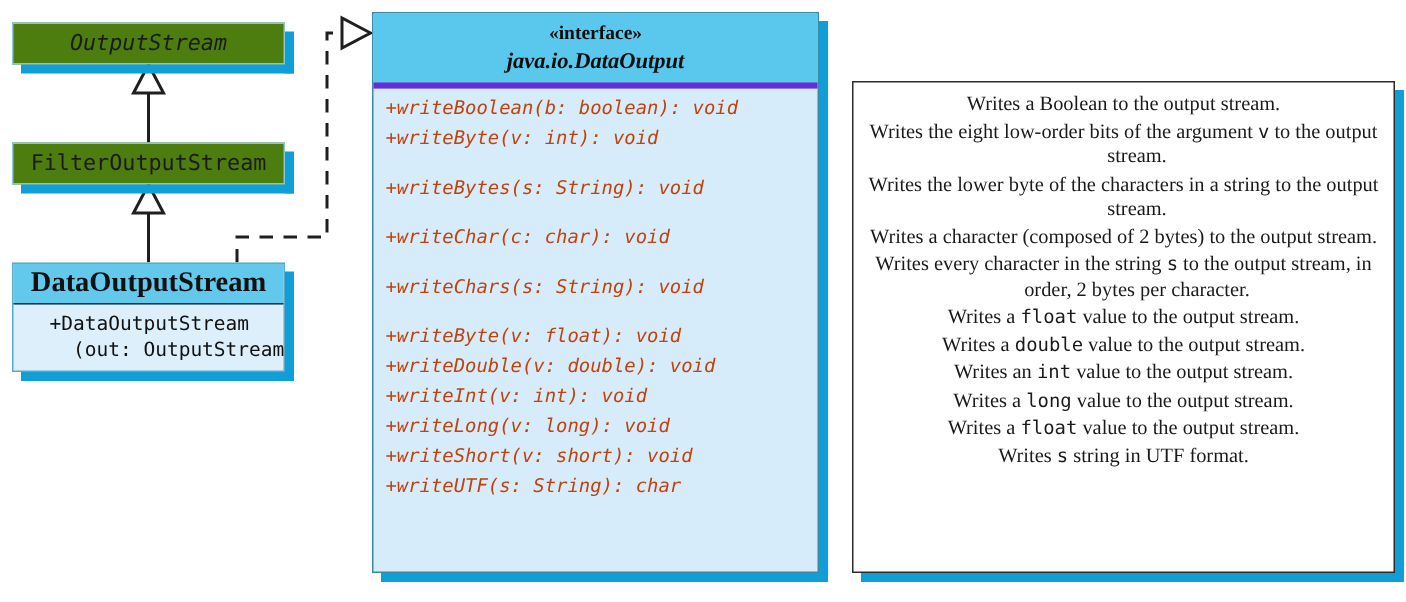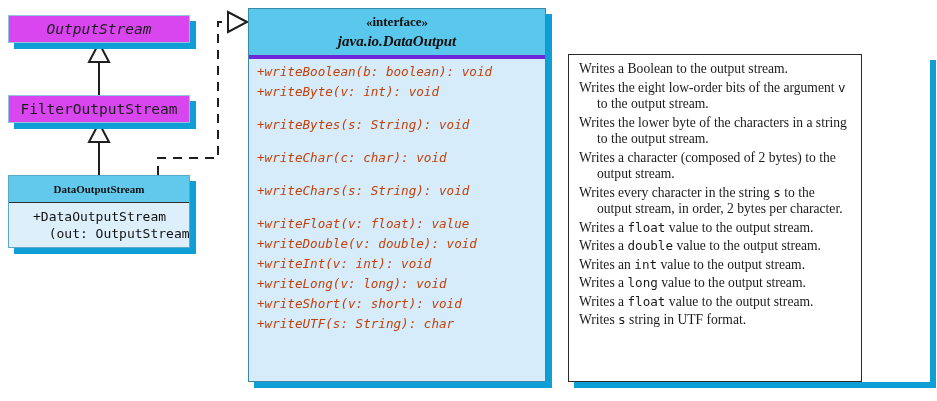--- a/index.html
+++ b/index.html
@@ -27,21 +27,21 @@
     position: absolute;
     background: #0f9fd6;
   }
   .shadow-right {
     position: absolute;
     background: #0f9fd6;
   }
 
   
   .cls-simple {
-    background: #d946ef;
+    background: #4d7c0f;
     border: 1px solid #8cc3dd;
   }
   .cls-simple .cls-name {
     font-family: "DejaVu Sans Mono", monospace;
     font-style: italic;
     font-size: 14.5px;
     color: #1c1c1c;
     text-align: center;
     line-height: 26px;
     white-space: nowrap;
@@ -56,21 +56,21 @@
     border: 1px solid #5aa9c9;
   }
   #dos-header {
     position: absolute;
     left: 0; top: 0; right: 0;
     height: 26px;
     background: #63c9ec;
     border-bottom: 1px solid #2f2f2f;
     font-family: "Liberation Serif", serif;
     font-weight: bold;
-    font-size: 11px;
+    font-size: 19px;
     color: #111111;
     text-align: center;
     line-height: 26px;
     white-space: nowrap;
   }
   #dos-body {
     position: absolute;
     left: 0; top: 27px; right: 0; bottom: 0;
     padding: 5px 6px 0 24px;
     font-family: "DejaVu Sans Mono", monospace;
@@ -200,32 +200,32 @@
   <div id="iface-header">
     <div id="iface-stereotype">«interface»</div>
     <div id="iface-title">java.io.DataOutput</div>
   </div>
   <div id="iface-methods">
       <div class="m-row">+writeBoolean(b: boolean): void</div>
       <div class="m-row">+writeByte(v: int): void</div>
       <div class="m-row gap">+writeBytes(s: String): void</div>
       <div class="m-row gap">+writeChar(c: char): void</div>
       <div class="m-row gap">+writeChars(s: String): void</div>
-      <div class="m-row gap">+writeFloat(v: float): value</div>
+      <div class="m-row gap">+writeByte(v: float): void</div>
       <div class="m-row">+writeDouble(v: double): void</div>
       <div class="m-row">+writeInt(v: int): void</div>
       <div class="m-row">+writeLong(v: long): void</div>
       <div class="m-row">+writeShort(v: short): void</div>
       <div class="m-row">+writeUTF(s: String): char</div>
     </div>
 </div>
 <div class="shadow-bottom" style="left:254px; top:382px; width:298px; height:6px;"></div>
 <div class="shadow-right" style="left:546px; top:14px; width:6px; height:374px;"></div>
 
-<div id="desc-panel" style="left:568px; top:54px; width:294px; height:328px;">
+<div id="desc-panel" style="left:568px; top:54px; width:362px; height:328px;text-align:center;">
     <div class="d-row"><span class=" first">Writes a Boolean to the output stream.</span></div>
     <div class="d-row"><span class=" first">Writes the eight low-order bits of the argument </span><span class="mono">v</span><span> to the output stream.</span></div>
     <div class="d-row"><span class=" first">Writes the lower byte of the characters in a string to the output stream.</span></div>
     <div class="d-row"><span class=" first">Writes a character (composed of 2 bytes) to the output stream.</span></div>
     <div class="d-row"><span class=" first">Writes every character in the string </span><span class="mono">s</span><span> to the output stream, in order, 2 bytes per character.</span></div>
     <div class="d-row"><span class=" first">Writes a </span><span class="mono">float</span><span> value to the output stream.</span></div>
     <div class="d-row"><span class=" first">Writes a </span><span class="mono">double</span><span> value to the output stream.</span></div>
     <div class="d-row"><span class=" first">Writes an </span><span class="mono">int</span><span> value to the output stream.</span></div>
     <div class="d-row"><span class=" first">Writes a </span><span class="mono">long</span><span> value to the output stream.</span></div>
     <div class="d-row"><span class=" first">Writes a </span><span class="mono">float</span><span> value to the output stream.</span></div>

